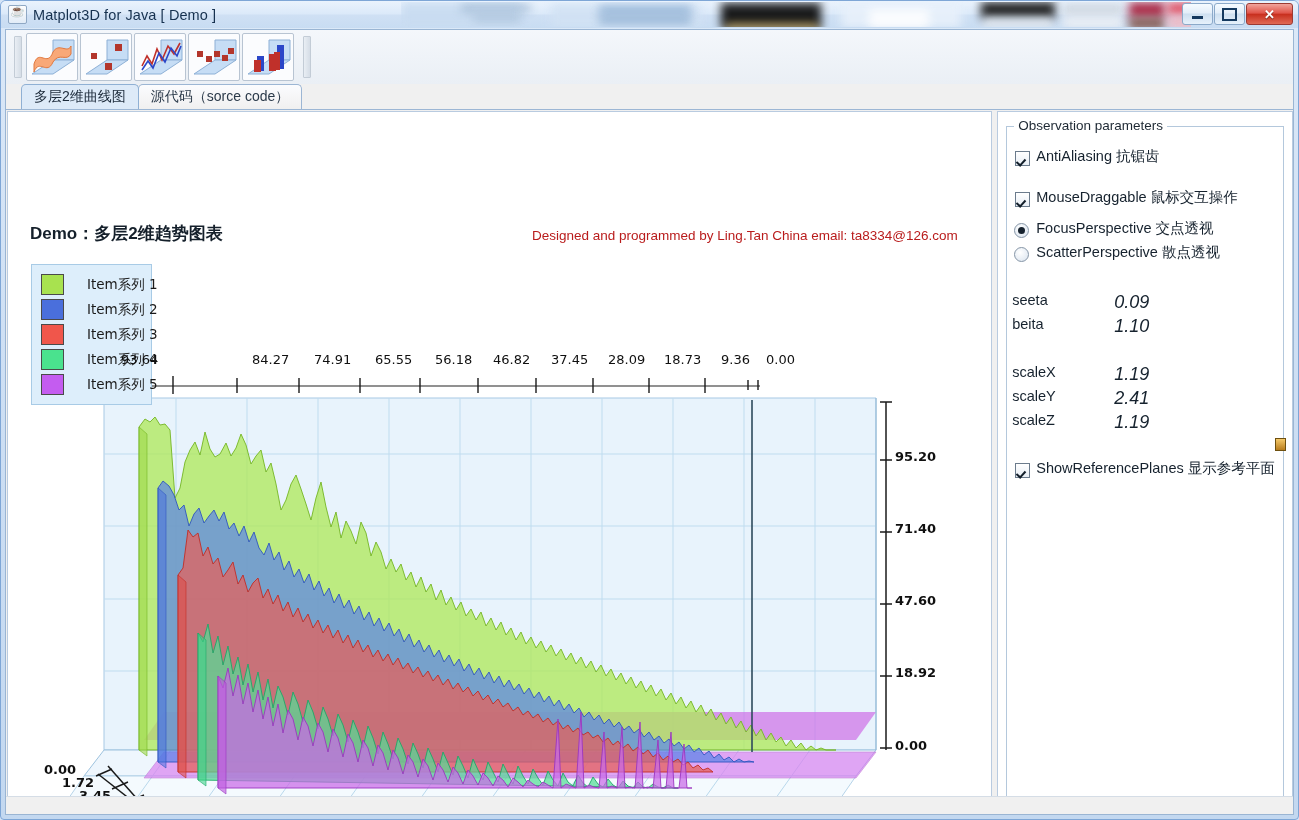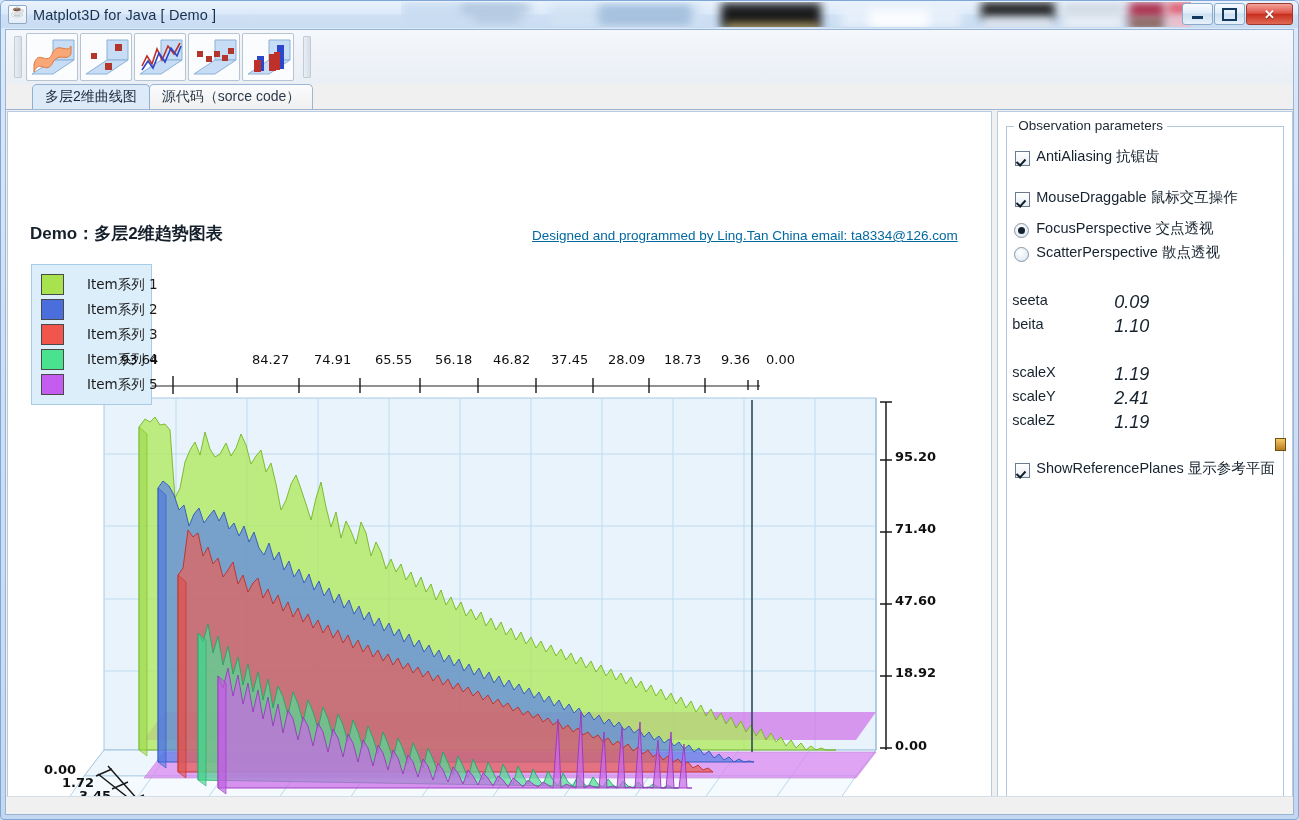--- a/index.html
+++ b/index.html
@@ -104,21 +104,21 @@
   }
   .tb-btn svg { display:block; }
 
   
   #tabs {
     position: absolute; left: 0; top: 54px;
     width: 100%; height: 26px;
     background: #f0f0f0;
     border-bottom: 1px solid #9cb6d4;
     display: flex; align-items: flex-end;
-    padding-left: 26px; box-sizing: border-box;
+    padding-left: 15px; box-sizing: border-box;
   }
   .tab {
     height: 24px; padding: 0 12px;
     display: flex; align-items: center;
     font-size: 14px; color: #1c2a3a;
     border: 1px solid #9cb6d4;
     border-bottom: none;
     border-radius: 5px 5px 0 0;
     background: linear-gradient(to bottom,#fdfeff,#eaf1fa);
     margin-right: -1px;
@@ -164,21 +164,21 @@
   }
 
   
   #chart-title {
     position: absolute; left: 22px; top: 110px;
     font-size: 17px; font-weight: bold; color: #15202b;
     white-space: nowrap;
   }
   #credit {
     position: absolute; left: 524px; top: 116px;
-    font-size: 13.5px; color: #0369a1; white-space: nowrap; text-decoration: underline;
+    font-size: 13.5px; color: #b91c1c; white-space: nowrap;
   }
 
   
   #legend {
     position: absolute; left: 23px; top: 152px;
     width: 121px;
     background: #ddeefb;
     border: 1px solid #a8cbe6;
     padding: 7px 0 7px 0;
     box-sizing: border-box;

